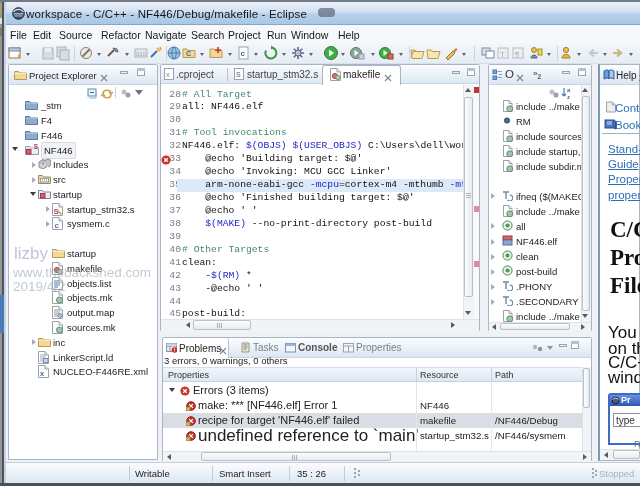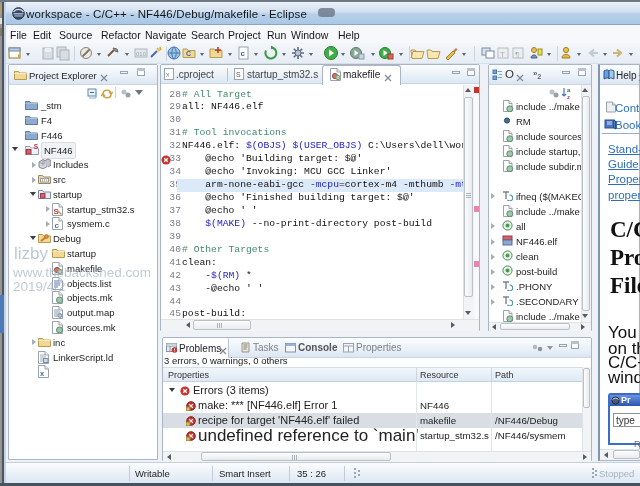--- a/index.html
+++ b/index.html
@@ -310,29 +310,20 @@
     </div>
     <div class="row" style="left:0;top:151.4px;width:148px">
       <span class="arwc" style="left:37px"></span>
       <span class="ic" style="left:43px"><svg width="11" height="13" viewBox="0 0 11 13">
           <path d="M0.5 0.5 h6.5 l3.5 3.5 v8.5 h-10 z" fill="#fff" stroke="#9aa2ac"></path>
           <path d="M7 0.5 v3.5 h3.5" fill="#e8ecf0" stroke="#9aa2ac"></path>
           <text x="2.5" y="11" font-size="8" fill="#5a7090" font-weight="bold">c</text>
         </svg></span>
       <span style="position:absolute;left:58px;top:0;">sysmem.c</span>
     </div>
-    <div class="row" style="left:0;top:166.2px;width:148px">
-      <span class="arwe" style="left:21px"></span>
-      <span class="ic" style="left:29px"><svg width="13" height="11" viewBox="0 0 13 11">
-          <path d="M0.5 2.5 h4 l1.2 1.5 h6.8 v6.5 h-12 z" fill="#f1d993" stroke="#b99a55"></path>
-          <path d="M3 9 l5-4" stroke="#d07a2a" stroke-width="2"></path>
-          <circle cx="8.5" cy="4.5" r="1.8" fill="#e89a4a" stroke="#b06a20"></circle>
-        </svg></span>
-      <span style="position:absolute;left:44px;top:0;">Debug</span>
-    </div>
     <div class="row" style="left:0;top:181.0px;width:148px">
       <span class="ic" style="left:43px"><svg width="13" height="11" viewBox="0 0 13 11">
           <path d="M0.5 2.5 h4 l1.2 1.5 h6.8 v6.5 h-12 z" fill="#f1d993" stroke="#b99a55"></path>
           <path d="M0.5 4.5 h12" stroke="#f8ecc0"></path>
         </svg></span>
       <span style="position:absolute;left:58px;top:0;">startup</span>
     </div>
     <div class="row" style="left:0;top:195.8px;width:148px">
       <span class="ic" style="left:43px"><svg width="11" height="13" viewBox="0 0 11 13">
           <path d="M0.5 0.5 h6.5 l3.5 3.5 v8.5 h-10 z" fill="#fff" stroke="#9aa2ac"></path>
@@ -391,20 +382,21 @@
           <rect x="5.5" y="7.5" width="4.5" height="4" fill="#cfd8ea" stroke="#7a8ab0"></rect>
         </svg></span>
       <span style="position:absolute;left:44px;top:0;">LinkerScript.ld</span>
     </div>
     <div class="row" style="left:0;top:299.4px;width:148px">
       <span class="ic" style="left:29px"><svg width="11" height="13" viewBox="0 0 11 13">
           <path d="M0.5 0.5 h6.5 l3.5 3.5 v8.5 h-10 z" fill="#fff" stroke="#9aa2ac"></path>
           <path d="M7 0.5 v3.5 h3.5" fill="#e8ecf0" stroke="#9aa2ac"></path>
           <text x="2" y="11" font-size="7.5" fill="#3a6fae" font-weight="bold">x</text>
         </svg></span>
+      <span style="position:absolute;left:44px;top:0;">NUCLEO-F446RE.xml</span>
     </div>
   </div>
 <div id="ed" class="panel">
     <div id="edtabs"></div>
     <div id="acttab"></div>
     <span class="etab" style="left:3px;top:3px"><svg width="10" height="12" viewBox="0 0 10 12">
         <rect x="0.5" y="0.5" width="9" height="11" fill="#fff" stroke="#9aa2ac"></rect>
         <text x="2" y="9" font-size="7" fill="#888">x</text>
       </svg></span>
     <span class="etab" style="left:15px;top:4px">.cproject</span>

